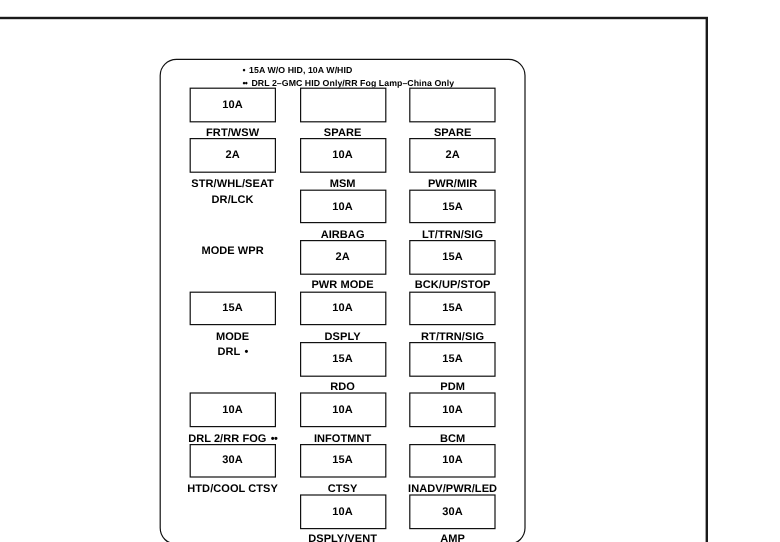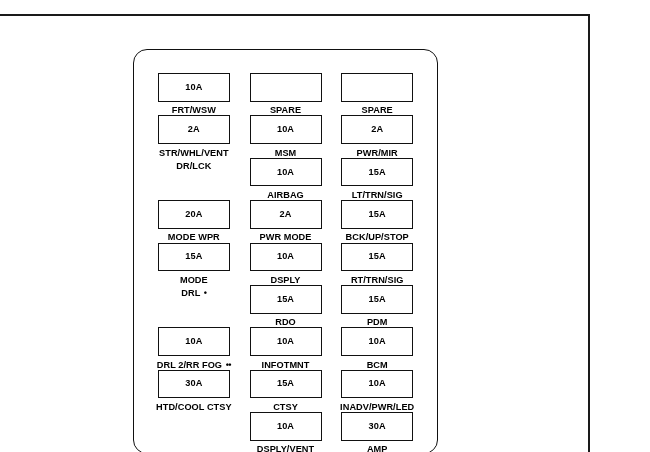--- a/index.html
+++ b/index.html
@@ -120,36 +120,39 @@
     margin-left: 1px;
   }
 </style>
 </head>
 <body>
 
 <div id="outer-frame">
 
   <div id="fuse-panel">
 
+    <div id="panel-notes">
+        <div class="note-line"><span class="note-bullets">•</span> <span>15A W/O HID, 10A W/HID</span></div>
+        <div class="note-line"><span class="note-bullets">••</span> <span>DRL 2–GMC HID Only/RR Fog Lamp–China Only</span></div>
+      </div>
 
     <div id="fuse-columns">
         <div class="fuse-column">
           <div class="fuse-cell">
             <div class="fuse-box">10A</div>
             <div class="fuse-label"><span>FRT/WSW</span></div>
           </div>
           <div class="fuse-cell">
             <div class="fuse-box">2A</div>
-            <div class="fuse-label"><span>STR/WHL/VENT</span></div>
+            <div class="fuse-label"><span>STR/WHL/SEAT</span></div>
           </div>
           <div class="fuse-cell">
             <div class="fuse-label"><span>DR/LCK</span></div>
           </div>
           <div class="fuse-cell">
-            <div class="fuse-box">20A</div>
             <div class="fuse-label"><span>MODE WPR</span></div>
           </div>
           <div class="fuse-cell">
             <div class="fuse-box">15A</div>
             <div class="fuse-label"><span>MODE</span></div>
           </div>
           <div class="fuse-cell">
             <div class="fuse-label"><span>DRL</span> <span class="label-mark">•</span></div>
           </div>
           <div class="fuse-cell">

